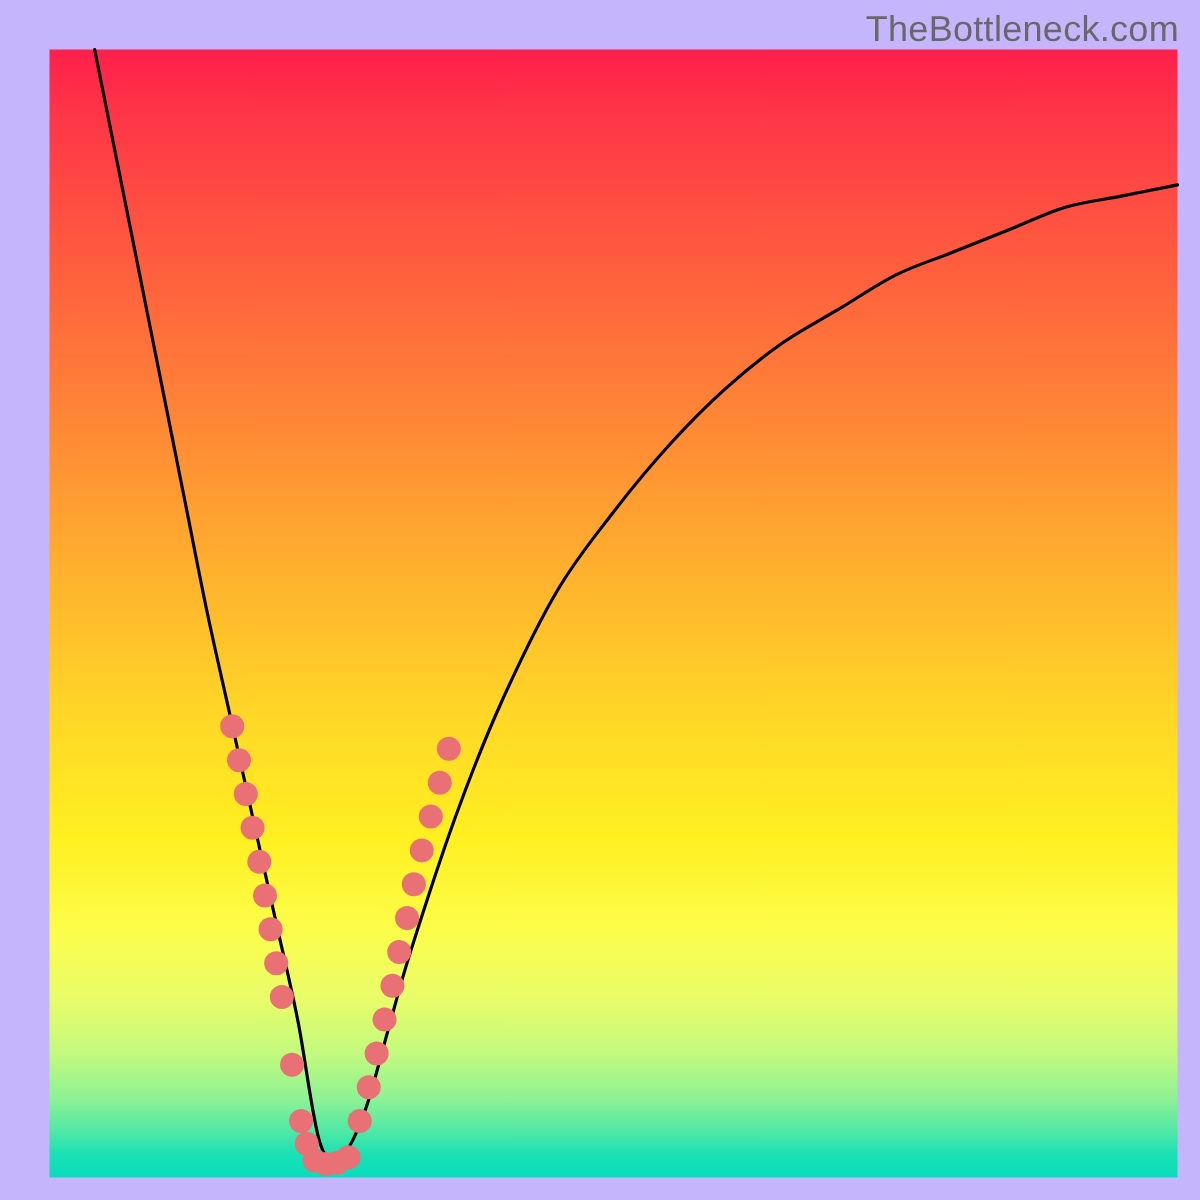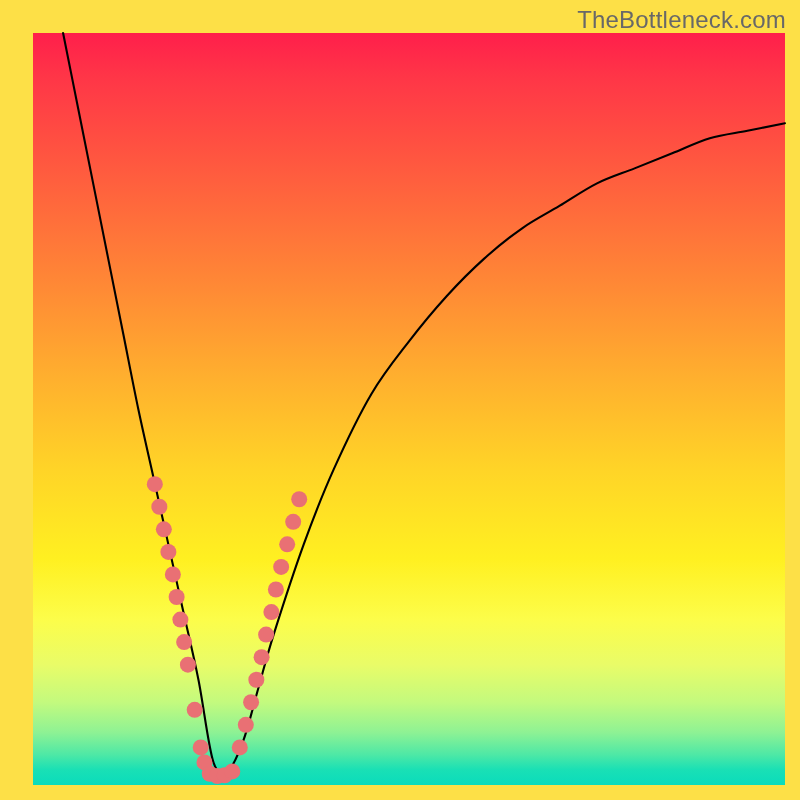--- a/index.html
+++ b/index.html
@@ -10,21 +10,21 @@
     overflow: hidden;
     background: #000;
     font-family: Arial, Helvetica, sans-serif;
   }
   .frame {
     position: absolute;
     top: 0;
     left: 0;
     width: 800px;
     height: 800px;
-    background: #fde047;
+    background: #c4b5fd;
   }
   .plot-area {
     position: absolute;
     top: 33px;
     left: 33px;
     width: 752px;
     height: 752px;
     
     background: linear-gradient(to bottom,
       #ff1f4b 0%,

